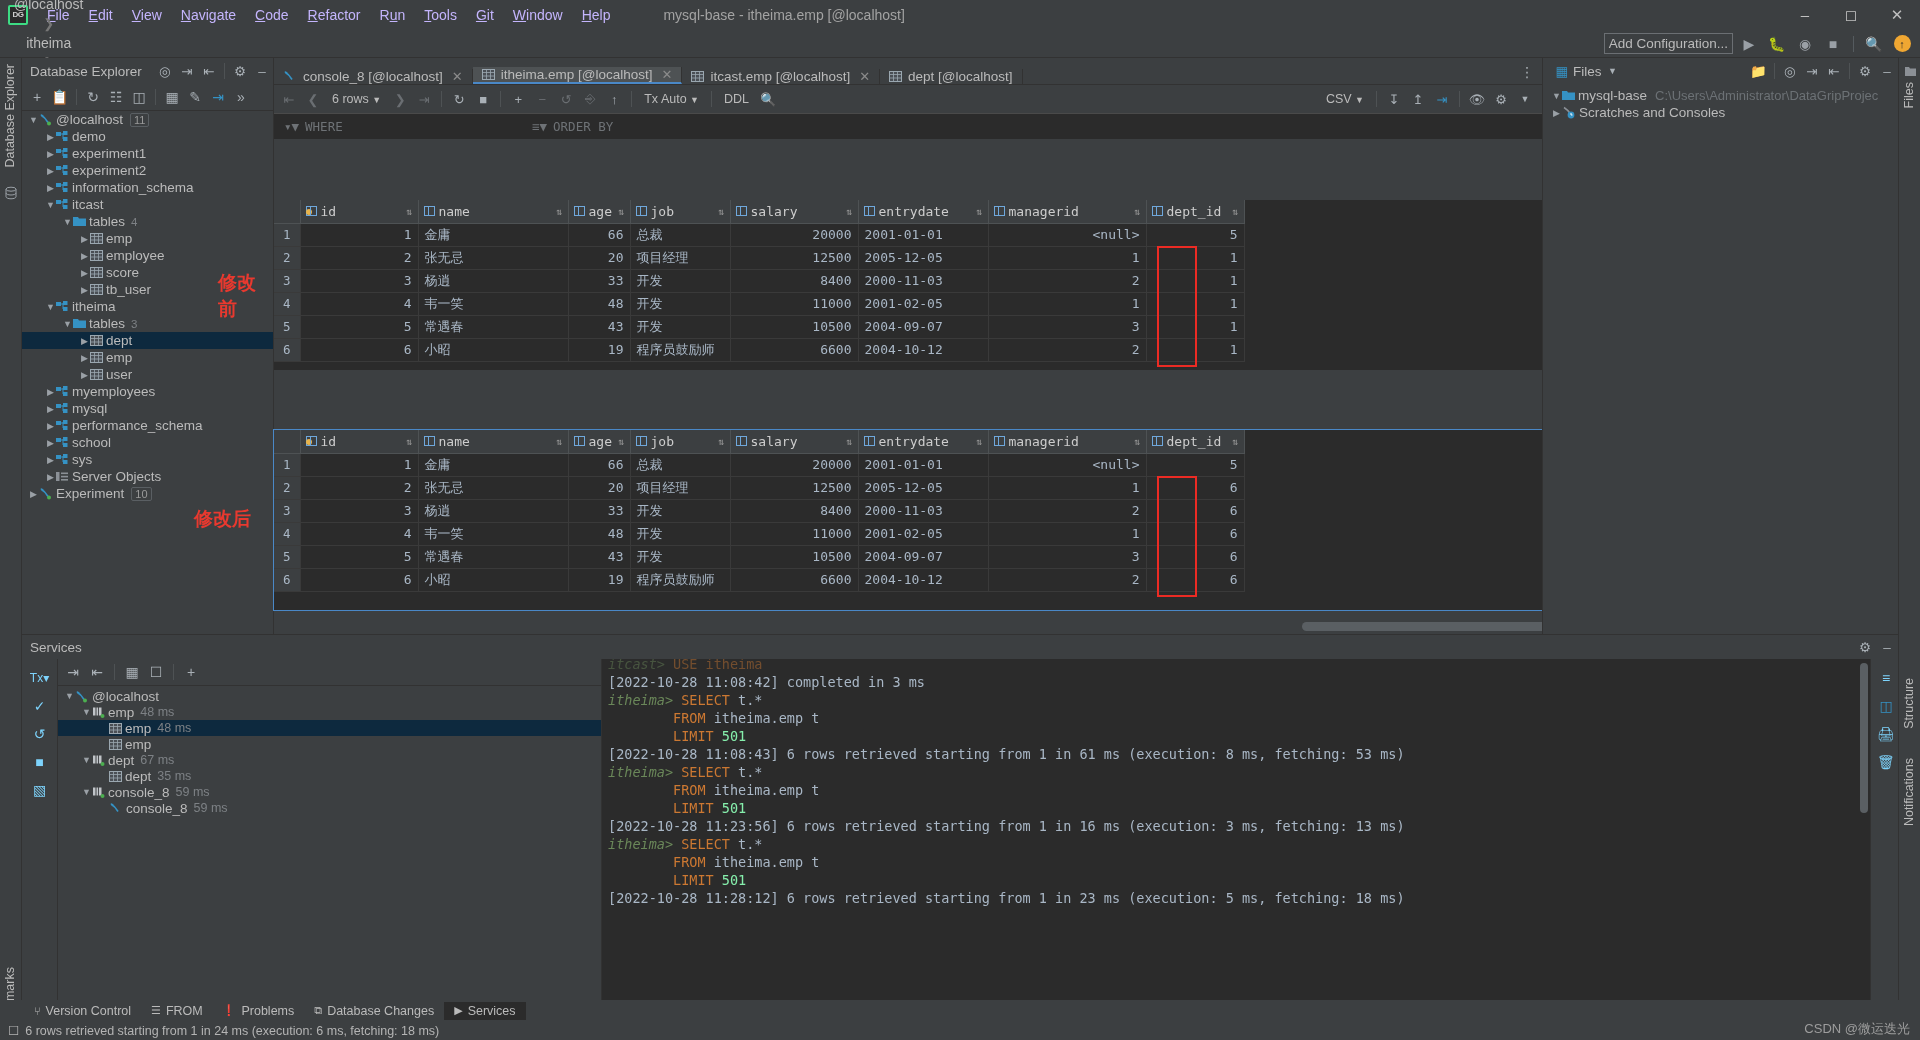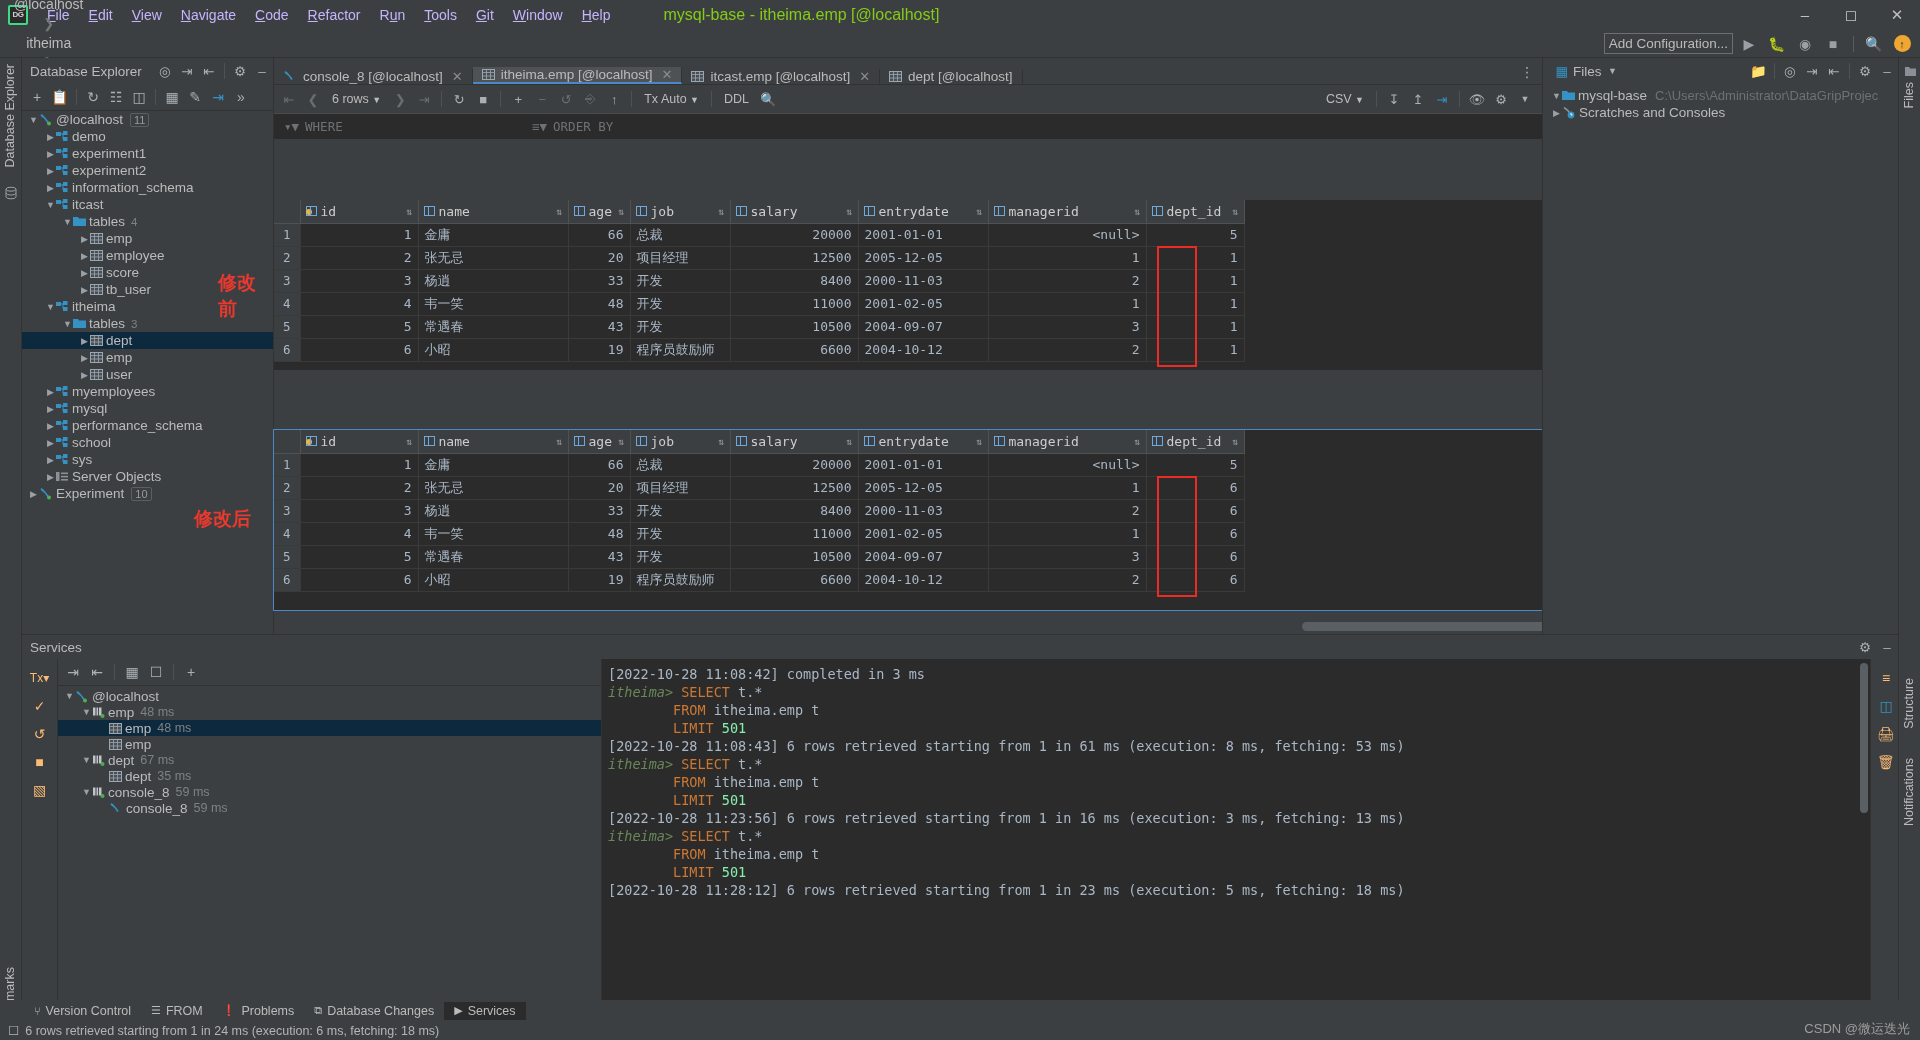--- a/index.html
+++ b/index.html
@@ -23,21 +23,21 @@
     border:2px solid #3ddc84; background:#2b2b2b; border-radius:2px;
     display:flex; align-items:center; justify-content:center;
     font-size:8px; color:#d0d0d0; font-weight:bold; letter-spacing:-.5px;
   }
   .menu { display:flex; align-items:center; gap:1px; }
   .menu-item {
     padding:3px 9px; color:#c4b5fd; font-size:14px; cursor:default;
   }
   .menu-item u { text-decoration:underline; }
   .win-title {
-    margin-left:44px; color:#84cc16; font-size:16px;
+    margin-left:44px; color:#a3a3a3; font-size:14px;
   }
   .win-buttons {
     position:absolute; right:0; top:0; height:29px; display:flex; align-items:center;
   }
   .win-btn { width:46px; height:29px; display:flex; align-items:center; justify-content:center; color:#c0c0c0; font-size:15px; }
 
   
   .navbar {
     position:absolute; top:29px; left:0; width:1920px; height:29px;
     background:#3c3f41; display:flex; align-items:center;
@@ -172,21 +172,21 @@
     position:absolute; top:58px; right:0; width:22px; bottom:0; background:#3c3f41; border-left:1px solid #323232;
   }
 
   
   .services { position:absolute; left:22px; right:22px; top:634px; bottom:40px; background:#3c3f41;
               border-top:1px solid #323232; }
   .svc-head { height:24px; display:flex; align-items:center; padding-left:8px; font-size:13.5px; }
   .svc-body { position:absolute; top:24px; left:0; right:0; bottom:0; display:flex; }
   .svc-left { width:580px; position:relative; border-right:1px solid #323232; display:flex; }
   .svc-vbar { width:36px; border-right:1px solid #323232; padding-top:4px; }
-  .svc-vico { width:30px; height:26px; margin:2px auto; display:flex; align-items:center; justify-content:center; color:#fdba74; }
+  .svc-vico { width:30px; height:26px; margin:2px auto; display:flex; align-items:center; justify-content:center; color:#7dd3fc; }
   .svc-main { flex:1; position:relative; }
   .svc-toolbar { height:27px; display:flex; align-items:center; padding-left:4px; gap:2px; border-bottom:1px solid #323232;}
   .svc-tree { font-size:13.5px; padding-top:2px; }
   .ms { color:#7d8185; font-size:12.5px; margin-left:6px; }
 
   .console {
     flex:1; background:#2b2b2b; position:relative; overflow:hidden;
     font-family:"DejaVu Sans Mono", monospace; font-size:13.5px; line-height:18px;
     padding:6px 0 0 6px; color:#a9b7c6;
   }
@@ -1123,20 +1123,21 @@
                   </svg>
                 </span>
                 <span class="tlabel">console_8</span>
                 <span class="ms">59 ms</span>
               </div>
             </div>
         </div>
       </div>
       <div class="console" id="console">
         <div class="cscroll"></div>
+      <div class="cl" style="opacity: 0.45; margin-top: -10px;"><span class="c-schema">itcast&gt;</span><span class="c-kw"> USE itheima</span></div>
           <div class="cl c-plain">[2022-10-28 11:08:42] completed in 3 ms</div>
           <div class="cl"><span class="c-schema">itheima&gt;</span><span> </span><span class="c-kw">SELECT</span><span class="c-plain"> t.*</span></div>
           <div class="cl"><span class="c-indent"></span><span class="c-kw">FROM</span><span class="c-plain"> itheima.emp t</span></div>
           <div class="cl"><span class="c-indent"></span><span class="c-kw">LIMIT</span><span> </span><span class="c-num">501</span></div>
           <div class="cl c-plain">[2022-10-28 11:08:43] 6 rows retrieved starting from 1 in 61 ms (execution: 8 ms, fetching: 53 ms)</div>
           <div class="cl"><span class="c-schema">itheima&gt;</span><span> </span><span class="c-kw">SELECT</span><span class="c-plain"> t.*</span></div>
           <div class="cl"><span class="c-indent"></span><span class="c-kw">FROM</span><span class="c-plain"> itheima.emp t</span></div>
           <div class="cl"><span class="c-indent"></span><span class="c-kw">LIMIT</span><span> </span><span class="c-num">501</span></div>
           <div class="cl c-plain">[2022-10-28 11:23:56] 6 rows retrieved starting from 1 in 16 ms (execution: 3 ms, fetching: 13 ms)</div>
           <div class="cl"><span class="c-schema">itheima&gt;</span><span> </span><span class="c-kw">SELECT</span><span class="c-plain"> t.*</span></div>

